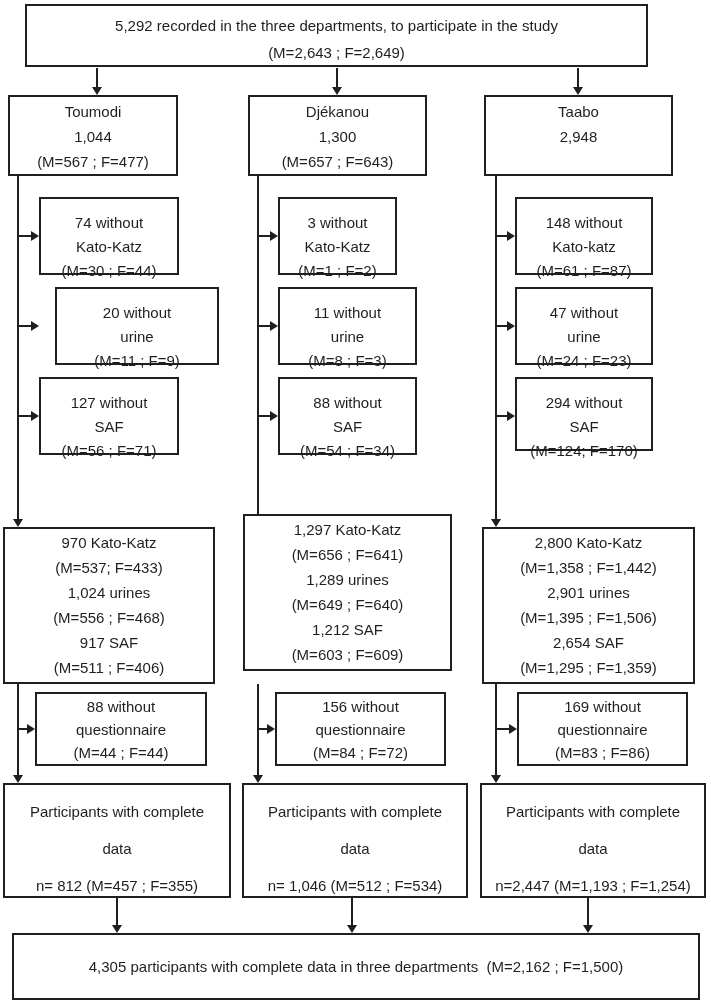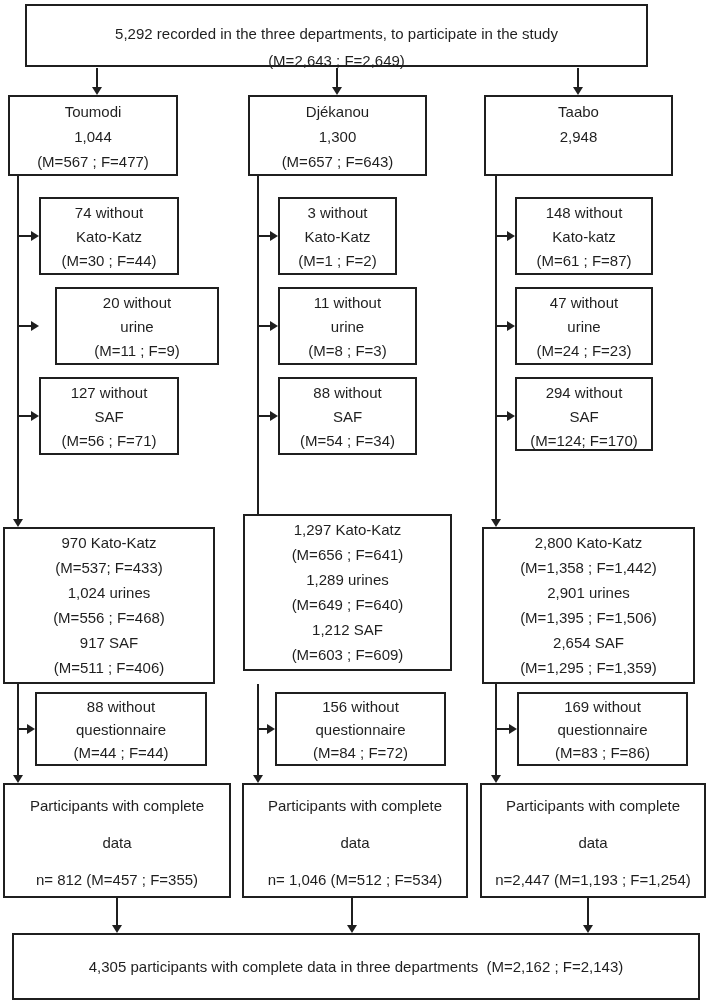--- a/index.html
+++ b/index.html
@@ -14,26 +14,26 @@
   .box{
     position:absolute;
     box-sizing:border-box;
     border:2px solid #1f1f1f;
     background:#ffffff;
     text-align:center;
     font-size:15px;
     line-height:25px;
   }
   .box .ln{display:block;}
-  .topbox{line-height:27px;padding-top:14px;}
+  .topbox{line-height:27px;padding-top:6px;}
   .deptbox{line-height:25px;padding-top:2px;}
-  .exclbox{line-height:24px;padding-top:2px;}
+  .exclbox{line-height:24px;padding-top:12px;}
   .sumbox{line-height:25px;padding-top:1px;}
   .questbox{line-height:23px;padding-top:1px;}
-  .compbox{line-height:37px;padding-top:2px;}
+  .compbox{line-height:37px;padding-top:8px;}
   .finalbox{display:flex;align-items:center;justify-content:center;white-space:pre-wrap;}
   .vshaft{position:absolute;width:2px;background:#1f1f1f;}
   .hshaft{position:absolute;height:2px;background:#1f1f1f;}
   .ahead-down{position:absolute;width:0;height:0;
     border-left:5px solid transparent;border-right:5px solid transparent;
     border-top:8px solid #1f1f1f;}
   .ahead-right{position:absolute;width:0;height:0;
     border-top:5px solid transparent;border-bottom:5px solid transparent;
     border-left:8px solid #1f1f1f;}
 </style>
@@ -217,16 +217,16 @@
   </div>
 
   <div class="vshaft" style="left:116px;top:898px;height:27px"></div>
   <div class="ahead-down" style="left:112px;top:925px"></div>
   <div class="vshaft" style="left:351px;top:898px;height:27px"></div>
   <div class="ahead-down" style="left:347px;top:925px"></div>
   <div class="vshaft" style="left:587px;top:898px;height:27px"></div>
   <div class="ahead-down" style="left:583px;top:925px"></div>
 
   <div class="box finalbox" style="left:12px;top:933px;width:688px;height:67px">
-    <span>4,305 participants with complete data in three departments  (M=2,162 ; F=2,143)</span>
+    <span>4,305 participants with complete data in three departments  (M=2,162 ; F=1,500)</span>
   </div>
 
 </div>
 
 </body></html>

